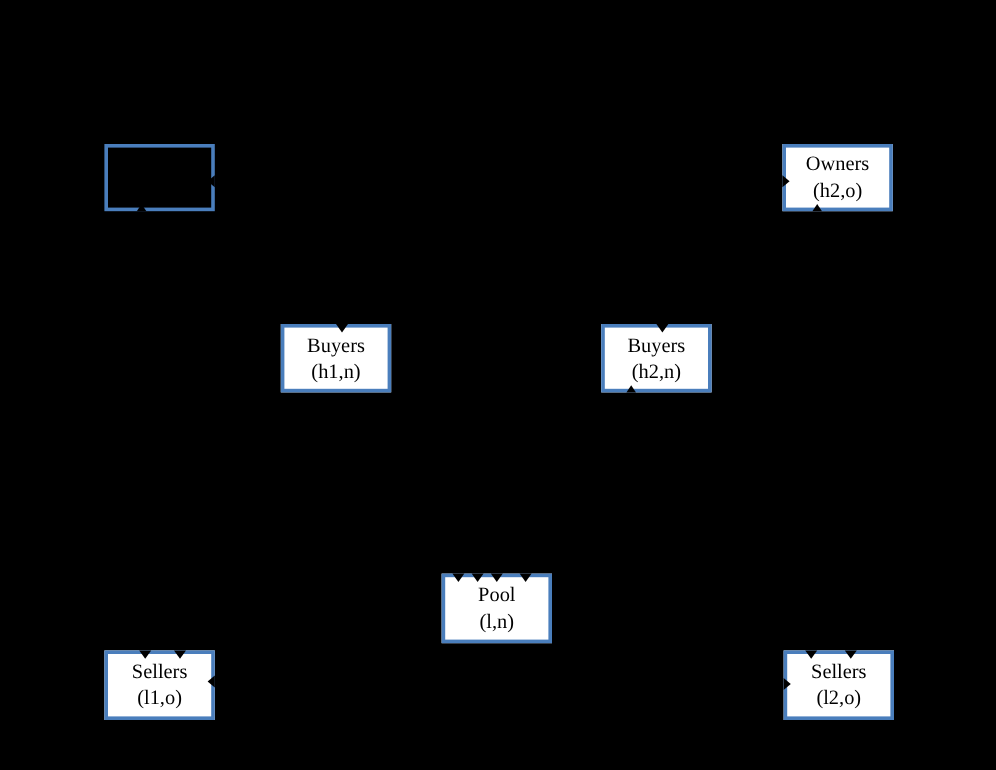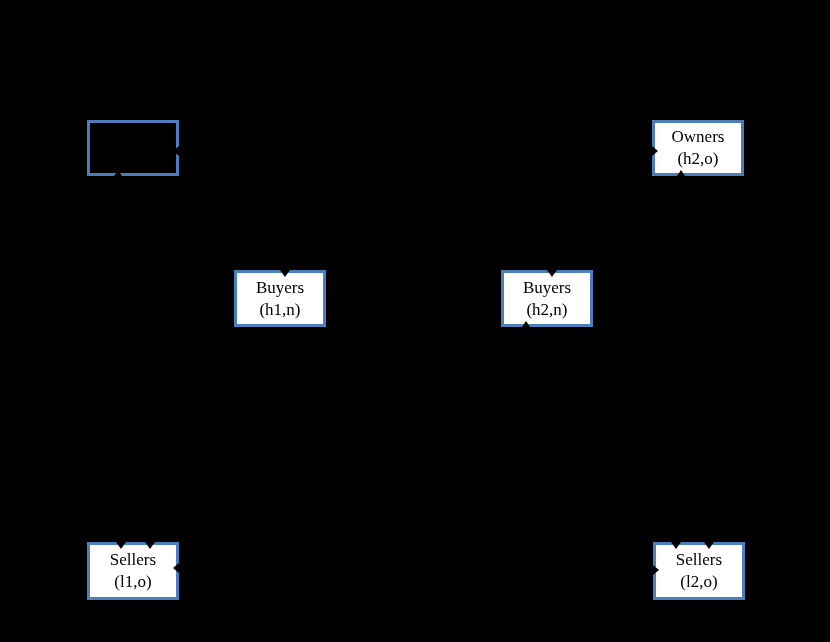--- a/index.html
+++ b/index.html
@@ -111,20 +111,28 @@
     <span class="tip-down" style="left: 43px;"></span>
   </div>
 
   <div class="node pos-buyers-h2">
     <span class="title">Buyers</span>
     <span class="subtitle">(h2,n)</span>
     <span class="tip-down" style="left: 43px;"></span>
     <span class="tip-up" style="left: 18px;"></span>
   </div>
 
+  <div class="node pos-pool">
+    <span class="title">Pool</span>
+    <span class="subtitle">(l,n)</span>
+    <span class="tip-down" style="left: 6px;"></span>
+    <span class="tip-down" style="left: 22px;"></span>
+    <span class="tip-down" style="left: 38px;"></span>
+    <span class="tip-down" style="left: 62px;"></span>
+  </div>
 
   <div class="node pos-sellers-l1">
     <span class="title">Sellers</span>
     <span class="subtitle">(l1,o)</span>
     <span class="tip-down" style="left: 26px;"></span>
     <span class="tip-down" style="left: 55px;"></span>
     <span class="tip-left" style="top: 18px;"></span>
   </div>
 
   <div class="node pos-sellers-l2">

